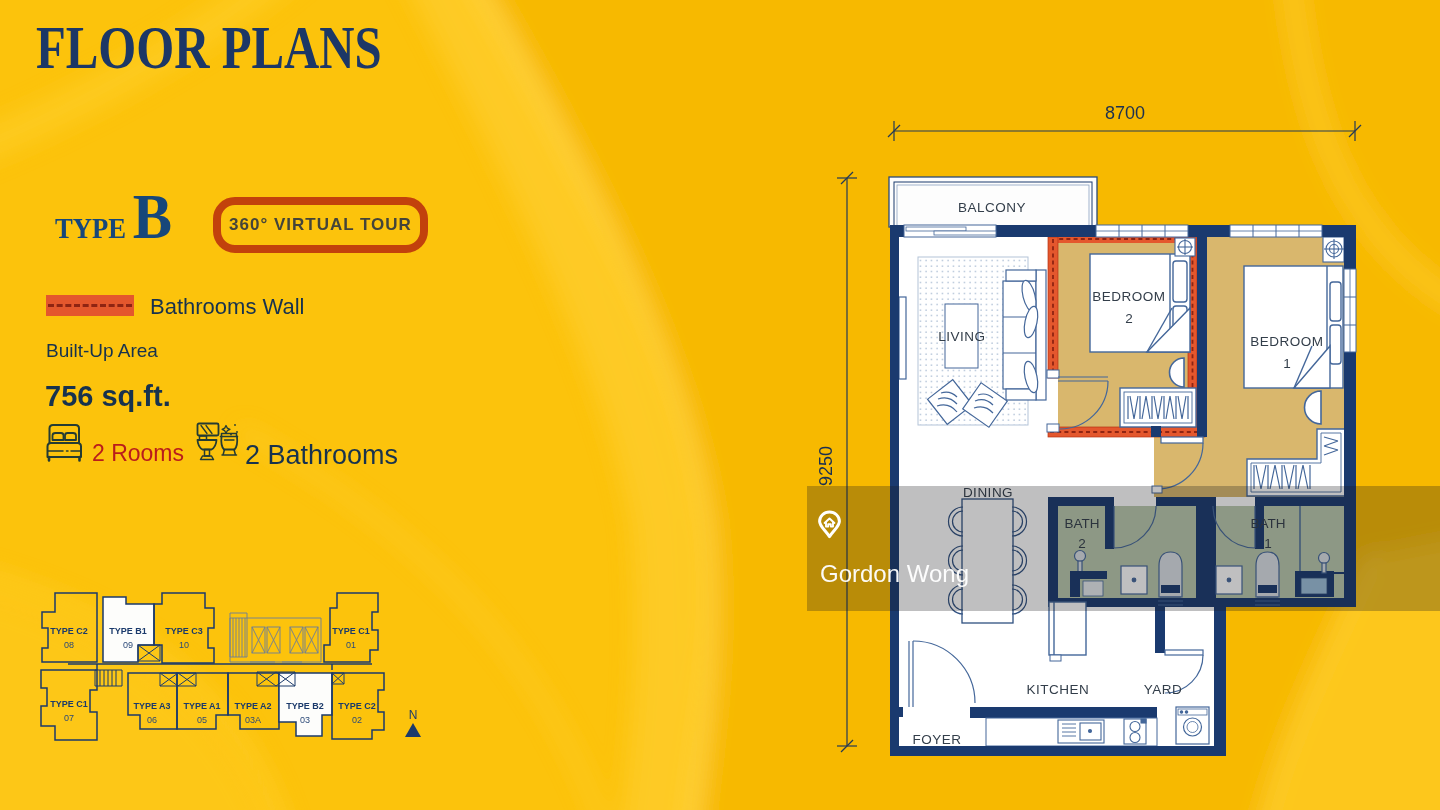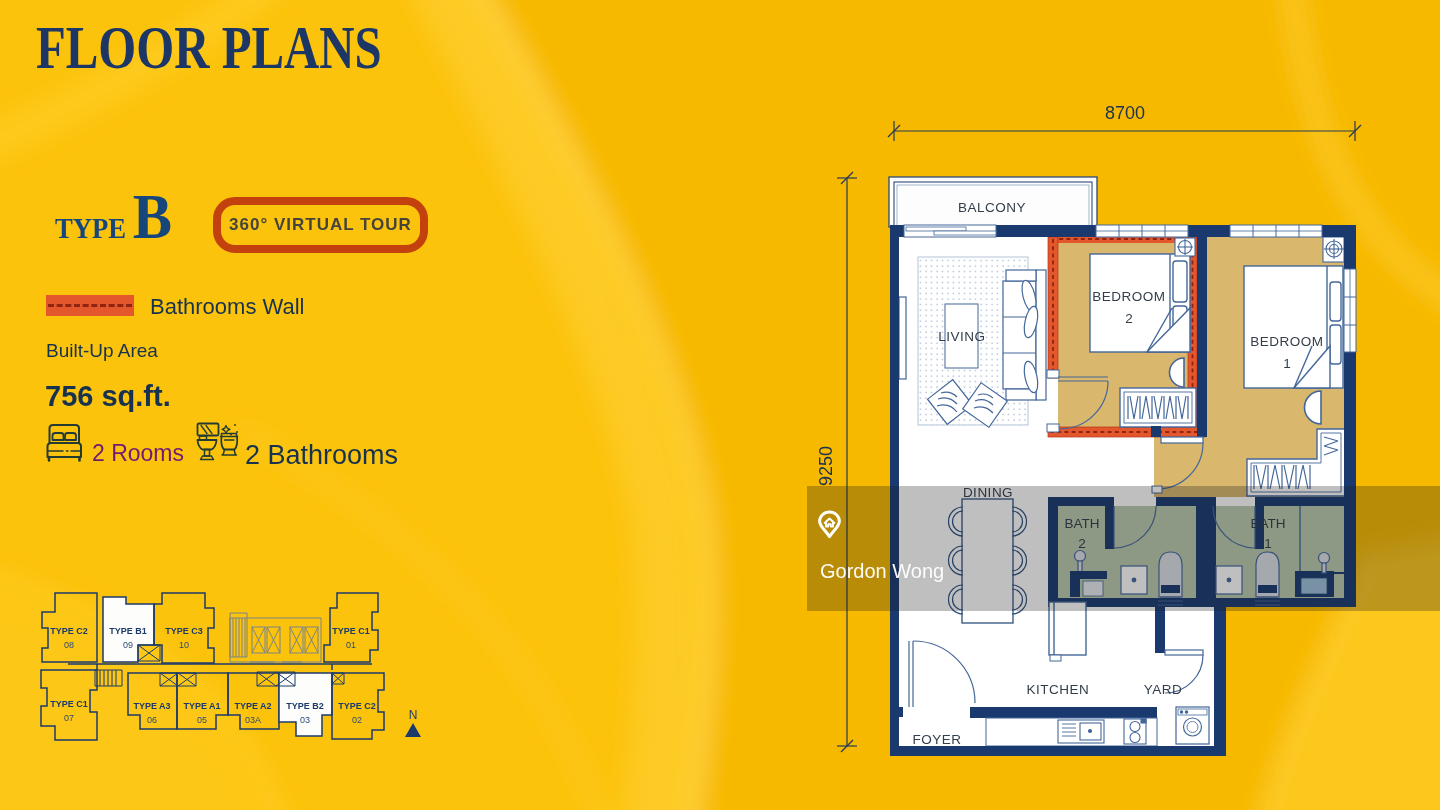--- a/index.html
+++ b/index.html
@@ -53,21 +53,21 @@
   <g fill="none" stroke="#243b33" stroke-width="2" stroke-linecap="round" stroke-linejoin="round">
     <path d="M 3.5 21 V 6.5 Q 3.5 3 7 3 H 29.5 Q 33 3 33 6.5 V 21"></path>
     <path d="M 6.5 18 V 13.5 Q 6.5 11 9.5 11 H 15 Q 17.5 11 17.5 13.5 V 18 Z" stroke-width="1.8"></path>
     <path d="M 19 18 V 13.5 Q 19 11 21.5 11 H 27 Q 30 11 30 13.5 V 18 Z" stroke-width="1.8"></path>
     <path d="M 1.5 35 V 24.5 Q 1.5 21 5 21 H 31.5 Q 35 21 35 24.5 V 35 Z"></path>
     <path d="M 2 29 H 17 M 20.5 29 h 1.5 M 25 29 h 10" stroke-width="1.5"></path>
     <path d="M 3 35 v 3.5 M 33.5 35 v 3.5" stroke-width="2.6"></path>
   </g>
 </svg>
 
-<div class="abs" style="left:92px;top:440px;color:#701a75;font-size:23px;">2 Rooms</div>
+<div class="abs" style="left:92px;top:440px;color:#b91c1c;font-size:23px;">2 Rooms</div>
 
 <svg class="abs" style="left:195px;top:421px" width="48" height="44" viewBox="0 0 48 44">
   <g fill="none" stroke="#243b33" stroke-width="1.8" stroke-linecap="round" stroke-linejoin="round">
     <rect x="2.5" y="2.5" width="21" height="12" rx="1.5"></rect>
     <path d="M 6 4.5 L 12 12.5 M 11 4.5 L 17 12.5" stroke-width="1.3"></path>
     <path d="M 31 4.5 l 1.3 2.6 l 2.6 1.3 l -2.6 1.3 l -1.3 2.6 l -1.3 -2.6 l -2.6 -1.3 l 2.6 -1.3 Z" stroke-width="1.3"></path>
     <circle cx="40" cy="4" r="0.9" fill="#243b33" stroke="none"></circle>
     <circle cx="42" cy="11" r="0.9" fill="#243b33" stroke="none"></circle>
     <circle cx="36" cy="13.5" r="0.9" fill="#243b33" stroke="none"></circle>
     <path d="M 4.5 15 h 7 v 4 h -7 z" stroke-width="1.5"></path>
@@ -527,15 +527,15 @@
 
 <svg class="abs" style="left:815px;top:508px" width="30" height="32" viewBox="0 0 30 32">
   <g fill="none" stroke="#fff" stroke-linecap="round" stroke-linejoin="round">
     <path d="M 14.5 4 C 9 4 4.6 8.2 4.6 13.3 C 4.6 18.2 9.3 21.2 14.5 28.6 C 19.7 21.2 24.4 18.2 24.4 13.3 C 24.4 8.2 20 4 14.5 4 Z" stroke-width="3"></path>
     <path d="M 9.6 14.9 L 14.5 10.6 L 19.4 14.9" stroke-width="2"></path>
     <path d="M 11 14.4 V 18.6 H 13.2 V 16.2 H 15.8 V 18.6 H 18 V 14.4" stroke-width="1.9"></path>
   </g>
 </svg>
 
 
-<div class="abs" style="left:820px;top:560px;color:rgba(255,255,255,0.96);font-size:20px;font-weight:normal;">Gordon Wong</div>
+<div class="abs" style="left:820px;top:560px;color:rgba(255,255,255,0.96);font-size:24px;font-weight:normal;">Gordon Wong</div>
 
 </div>
 
 </body></html>

